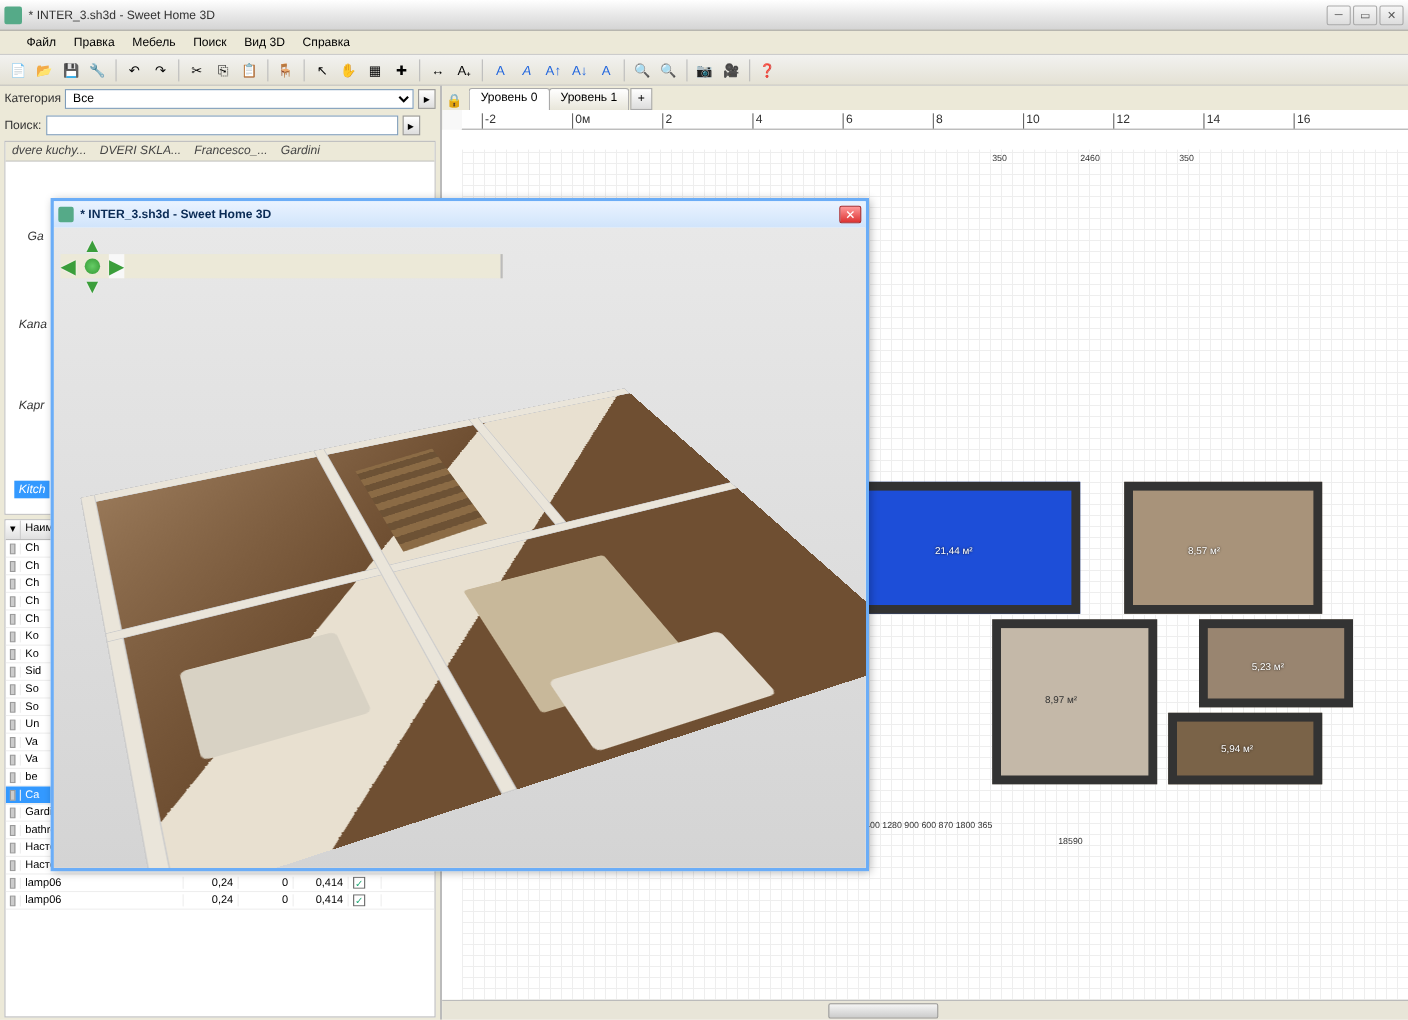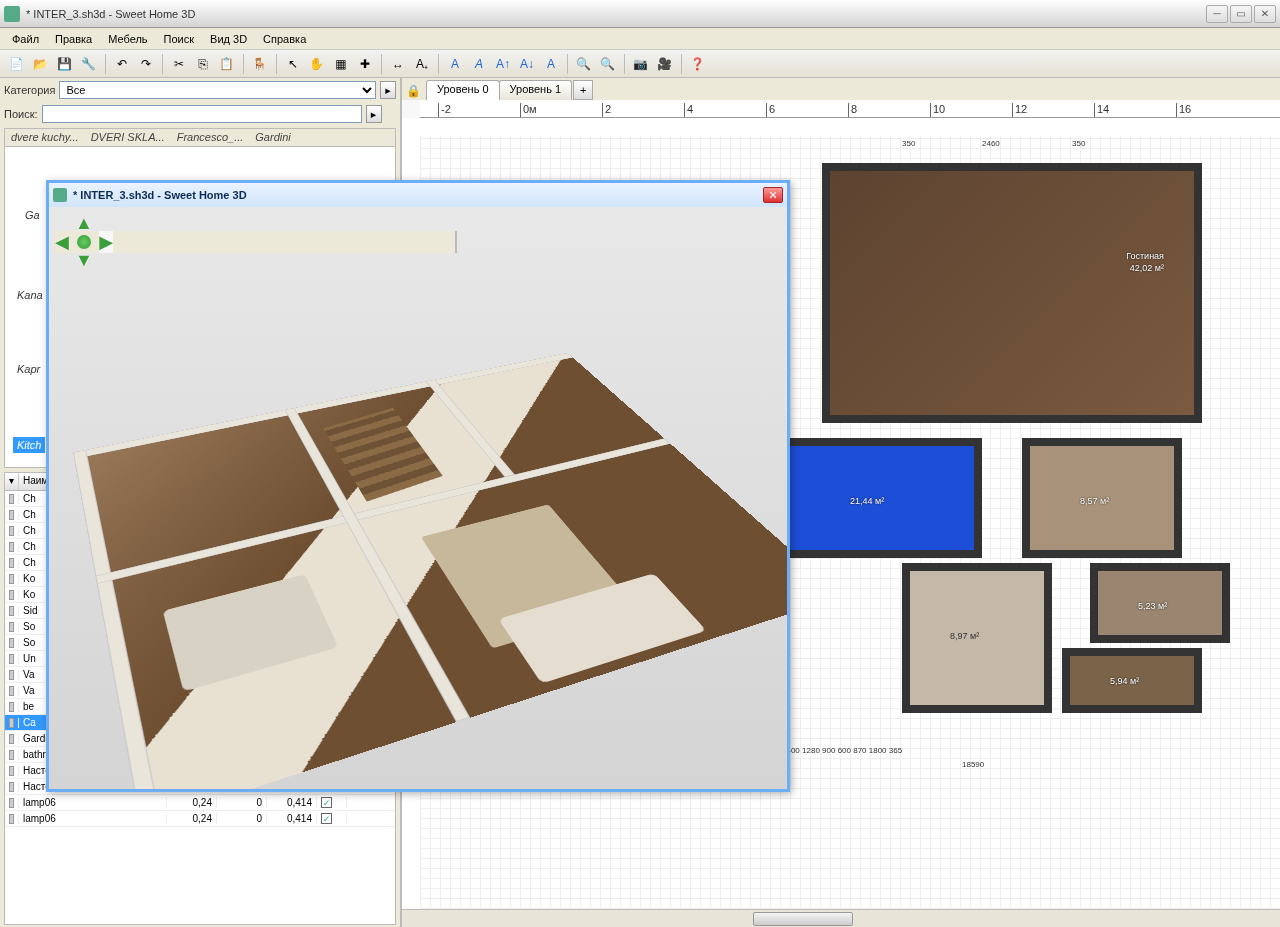--- a/index.html
+++ b/index.html
@@ -6,21 +6,21 @@
 body { width: 1280px; height: 927px; background: #ece9d8; overflow: hidden; position: relative; }
 
 
 .titlebar { height: 28px; background: linear-gradient(#fff,#e8e8e8 50%,#d4d4d4); display: flex; align-items: center; padding: 0 4px; border-bottom: 1px solid #999; }
 .titlebar .app-icon { width: 16px; height: 16px; background: #5a8; border-radius: 2px; margin-right: 6px; }
 .titlebar .title { flex: 1; color: #333; }
 .titlebar .winbtns { display: flex; gap: 2px; }
 .titlebar .winbtn { width: 22px; height: 18px; background: linear-gradient(#f6f6f6,#ddd); border: 1px solid #aaa; border-radius: 2px; display: flex; align-items: center; justify-content: center; font-size: 10px; color: #555; cursor: pointer; }
 
 
-.menubar { height: 22px; background: #ece9d8; display: flex; align-items: center; padding: 0 4px; border-bottom: 1px solid #ccc; }
+.menubar { height: 22px; background: #ece9d8; display: flex; align-items: center; padding: 0 16px; border-bottom: 1px solid #ccc; }
 .menubar .menuitem { padding: 2px 8px; cursor: pointer; }
 
 
 .toolbar { height: 28px; background: linear-gradient(#f2f2f0,#e4e1d4); display: flex; align-items: center; padding: 0 6px; gap: 2px; border-bottom: 1px solid #bbb; }
 .toolbar .tbtn { width: 22px; height: 22px; display: flex; align-items: center; justify-content: center; border: 1px solid transparent; border-radius: 2px; cursor: pointer; font-size: 12px; }
 .toolbar .sep { width: 1px; height: 20px; background: #bbb; margin: 0 3px; }
 
 
 .main { display: flex; height: calc(100% - 78px); }
 
@@ -61,21 +61,21 @@
 .ruler-h { height: 18px; background: #fff; border-bottom: 1px solid #999; position: relative; margin-left: 18px; display: flex; font-size: 9px; color: #333; }
 .ruler-h .tick { position: absolute; top: 3px; border-left: 1px solid #666; padding-left: 2px; height: 14px; }
 .ruler-v { width: 18px; background: #fff; border-right: 1px solid #999; position: absolute; left: 0; top: 40px; bottom: 18px; }
 
 .plan { flex: 1; background: #fff; position: relative; overflow: hidden; }
 .plan-grid { position: absolute; inset: 18px 0 0 18px; background-image: repeating-linear-gradient(0deg,#eee,#eee 1px,transparent 1px,transparent 10px), repeating-linear-gradient(90deg,#eee,#eee 1px,transparent 1px,transparent 10px); }
 .floorplan { position: absolute; left: 380px; top: 45px; width: 480px; height: 560px; }
 .room { position: absolute; background: #6b4f3a; border: 8px solid #333; }
 .room.living { left: 40px; top: 0; width: 380px; height: 260px; background: linear-gradient(135deg,#5d4330,#7a5a40); }
 .room.r2 { left: 0; top: 275px; width: 200px; height: 120px; background: #1d4ed8; }
-.room.r3 { left: 240px; top: 275px; width: 160px; height: 120px; background: #a8937a; }
+.room.r3 { left: 240px; top: 275px; width: 180px; height: 120px; background: #a8937a; }
 .room.r4 { left: 0; top: 400px; width: 110px; height: 150px; background: #7c6248; }
 .room.r5 { left: 120px; top: 400px; width: 150px; height: 150px; background: #c4b8a8; }
 .room.r6 { left: 280px; top: 400px; width: 140px; height: 80px; background: #998570; margin-left: 28px; }
 .room.r7 { left: 280px; top: 485px; width: 140px; height: 65px; background: #7a6348; }
 .room-label { color: #fff; font-size: 9px; position: absolute; text-shadow: 0 0 2px #000; }
 .dims { position: absolute; font-size: 8px; color: #333; }
 .hatchborder { position: absolute; inset: -28px; background: repeating-linear-gradient(45deg,#333,#333 2px,transparent 2px,transparent 5px); z-index: -1; }
 
 
 .float-win { position: absolute; left: 46px; top: 180px; width: 744px; height: 612px; background: #fff; border: 3px solid #6badf7; box-shadow: 2px 2px 8px rgba(0,0,0,0.3); }
@@ -447,24 +447,20 @@
         <div class="tick" style="left: 756px;">16</div>
       </div>
     <div class="ruler-v">
       <div style="position:absolute;bottom:40px;left:2px;font-size:9px">22</div>
     </div>
 
     <div class="plan">
       <div class="plan-grid"></div>
       <div class="floorplan">
         <div class="hatchborder"></div>
-        <div class="room living">
-          <div class="room-label" style="right:30px;top:80px">Гостиная</div>
-          <div class="room-label" style="right:30px;top:92px">42,02 м²</div>
-        </div>
         <div class="room r2">
             <div class="room-label" style="left:60px;top:50px">21,44 м²</div>
           </div>
         <div class="room r3">
             <div class="room-label" style="left:50px;top:50px">8,57 м²</div>
           </div>
         <div class="room r5">
             <div class="room-label" style="left:40px;top:60px;color:#333;text-shadow:none">8,97 м²</div>
           </div>
         <div class="room r6">

